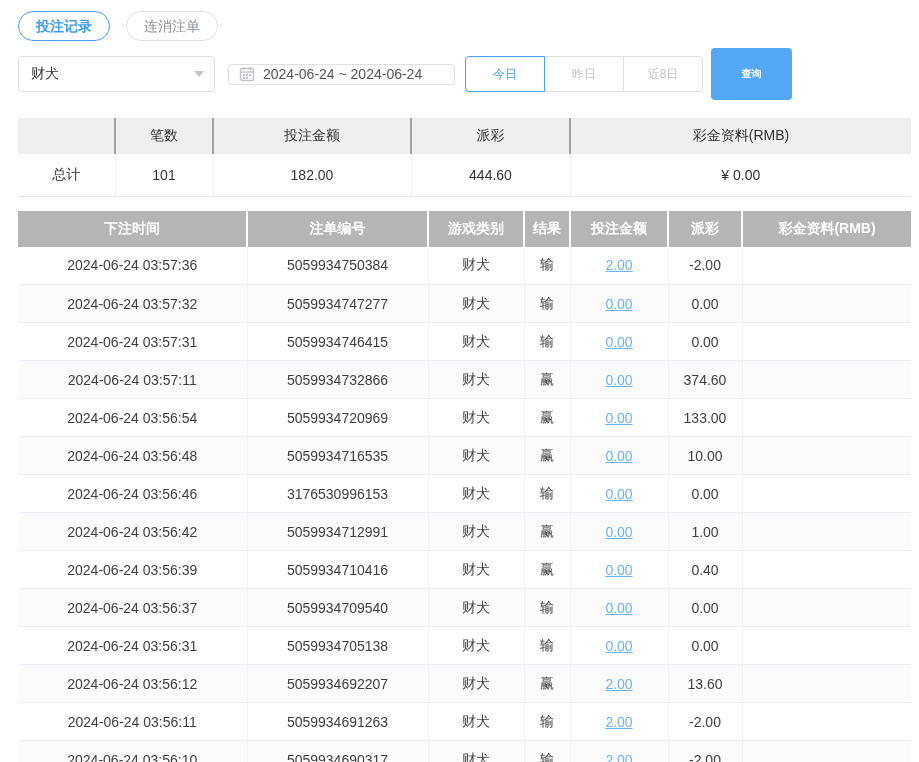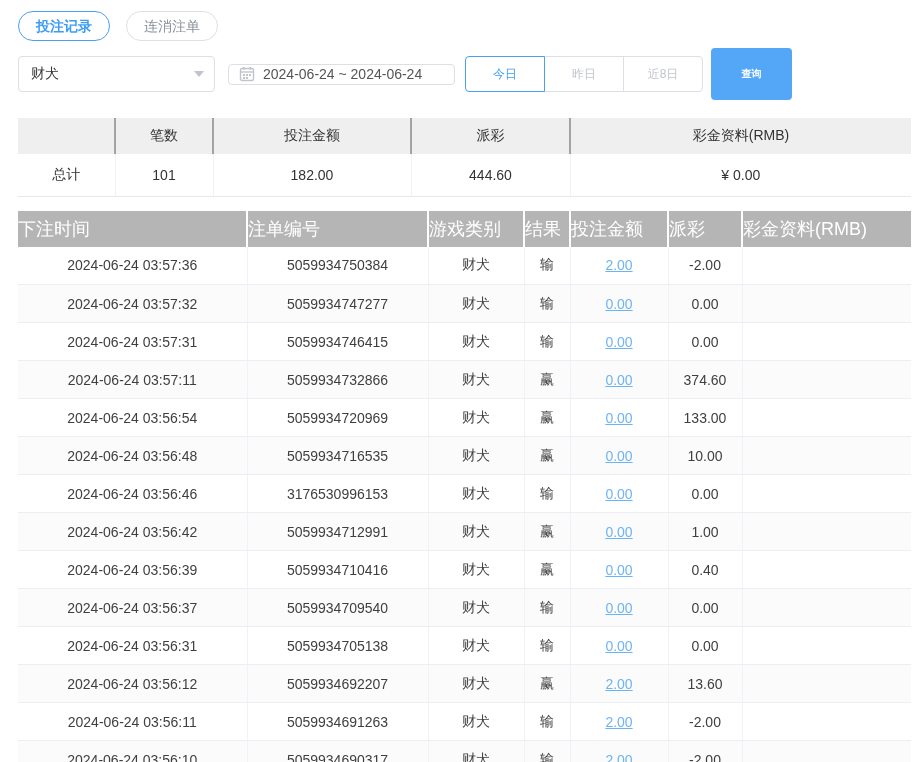--- a/index.html
+++ b/index.html
@@ -55,22 +55,22 @@
   }
   .summary th:last-child { border-right: none; }
   .summary td {
     height: 42px; text-align: center; background: #fff; color: #333;
     border-bottom: 1px solid #e8e8e8; border-right: 1px solid #f0f2f5;
   }
   .summary td:last-child { border-right: none; }
   
   .bets { margin-top: 14px; }
   .bets th {
-    background: #b5b5b5; color: #fff; font-weight: normal; height: 36px;
-    border-right: 2px solid #fff; text-align: left; font-size: 18px;
+    background: #b5b5b5; color: #fff; font-weight: bold; height: 36px;
+    border-right: 2px solid #fff; text-align: center; font-size: 14px;
   }
   .bets th:last-child { border-right: none; }
   .bets td {
     height: 38px; text-align: center; border-bottom: 1px solid #ebeef5;
     border-right: 1px solid #f0f2f5; color: #3f3f3f; background: #fff;
   }
   .bets td:last-child { border-right: none; }
   .bets tbody tr:nth-child(even) td { background: #fbfbfb; }
   .amount-link { color: #6db4f3; text-decoration: underline; cursor: pointer; }
   .neg { color: #f56c6c; }

